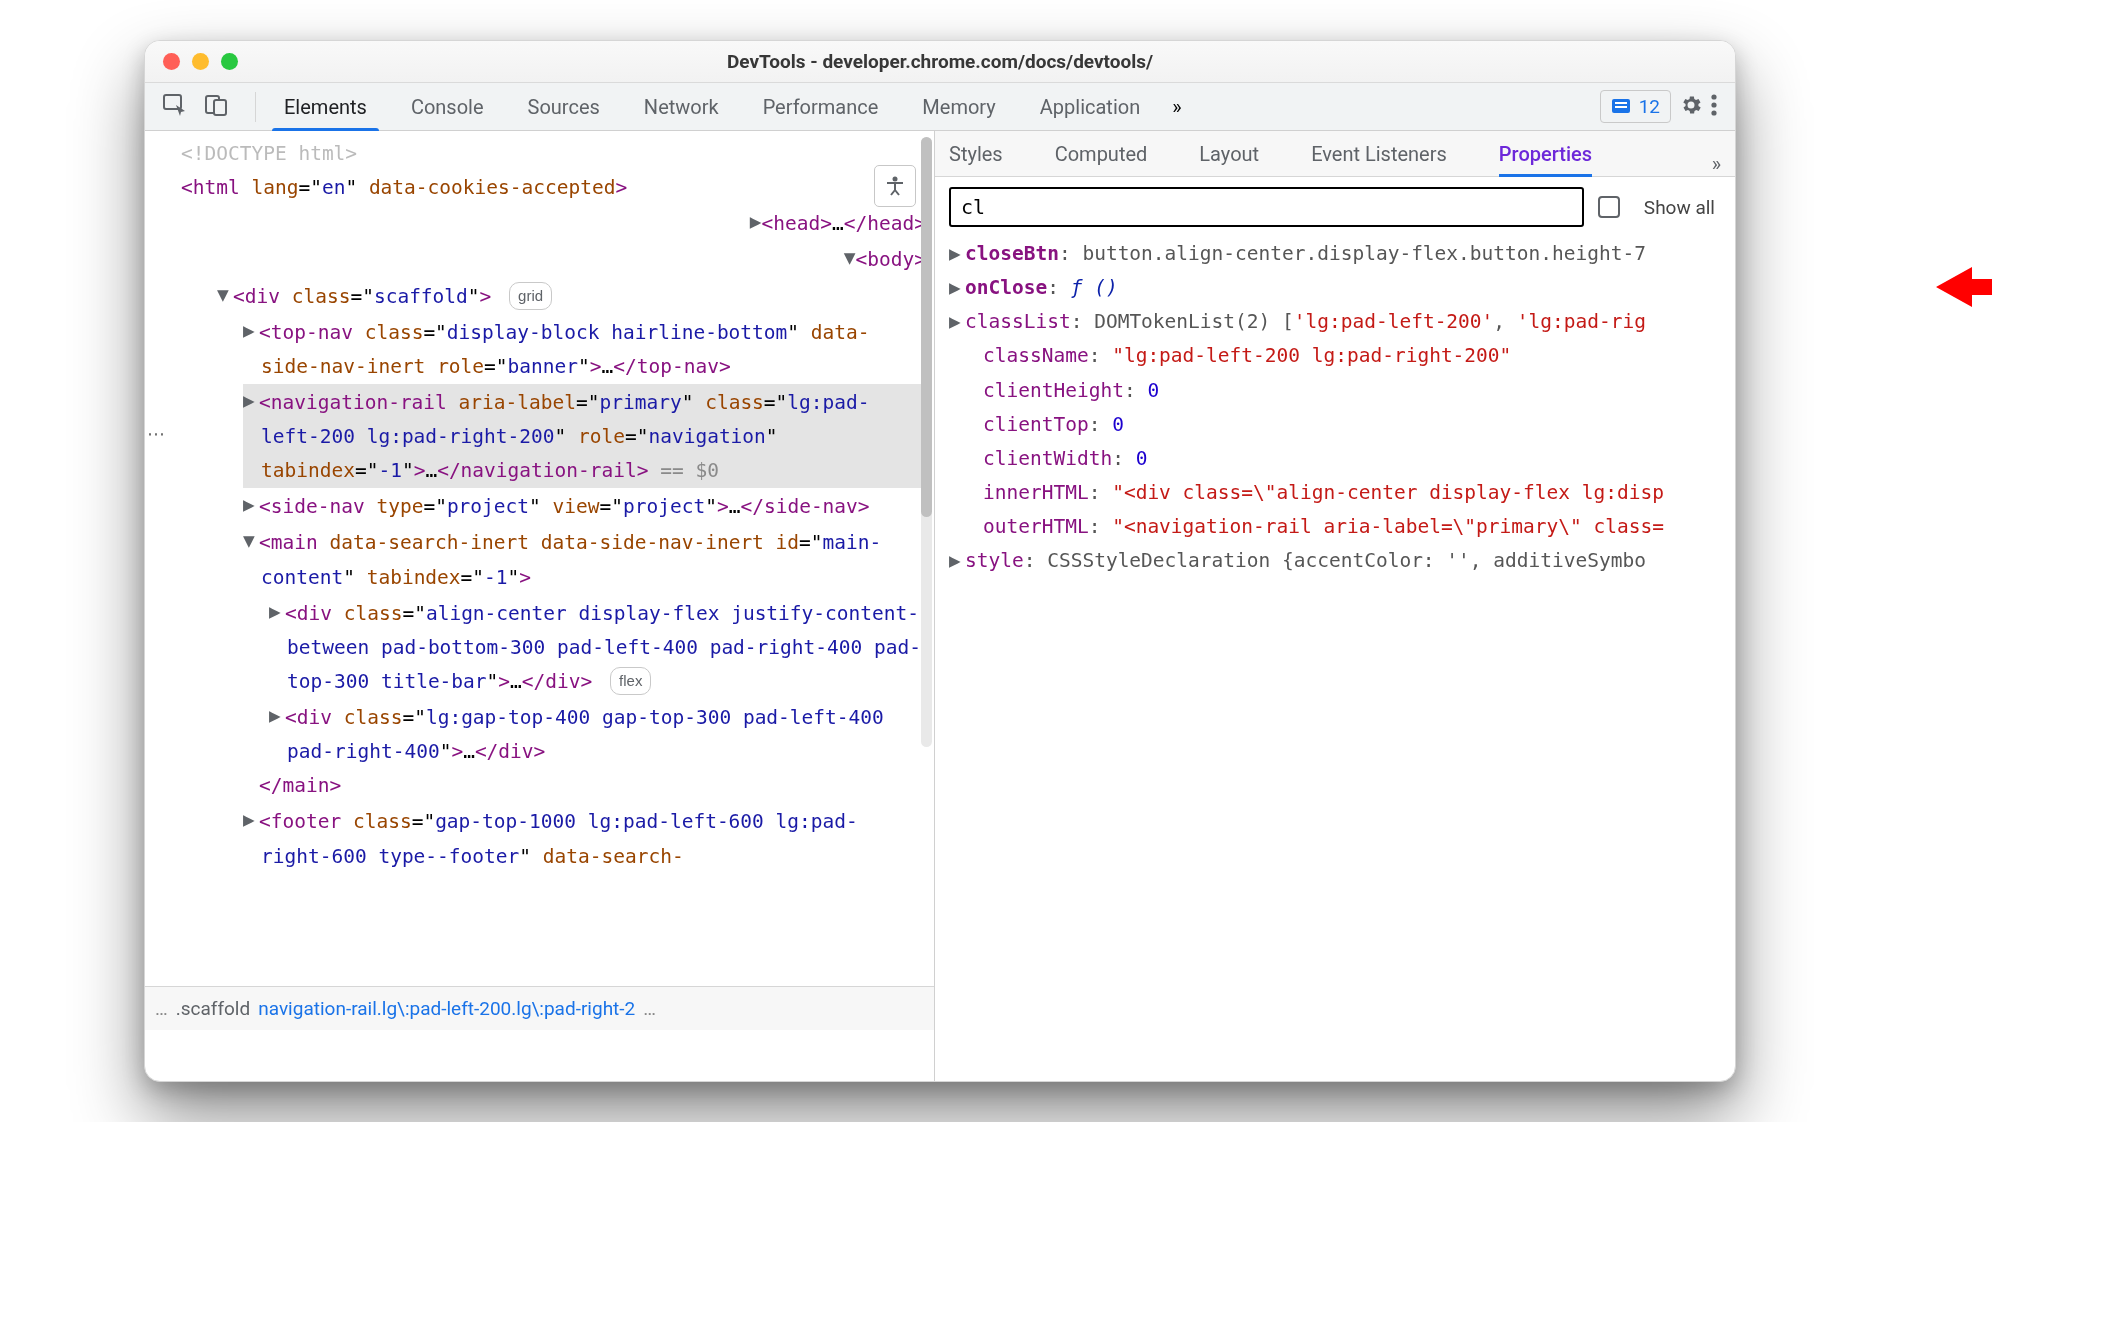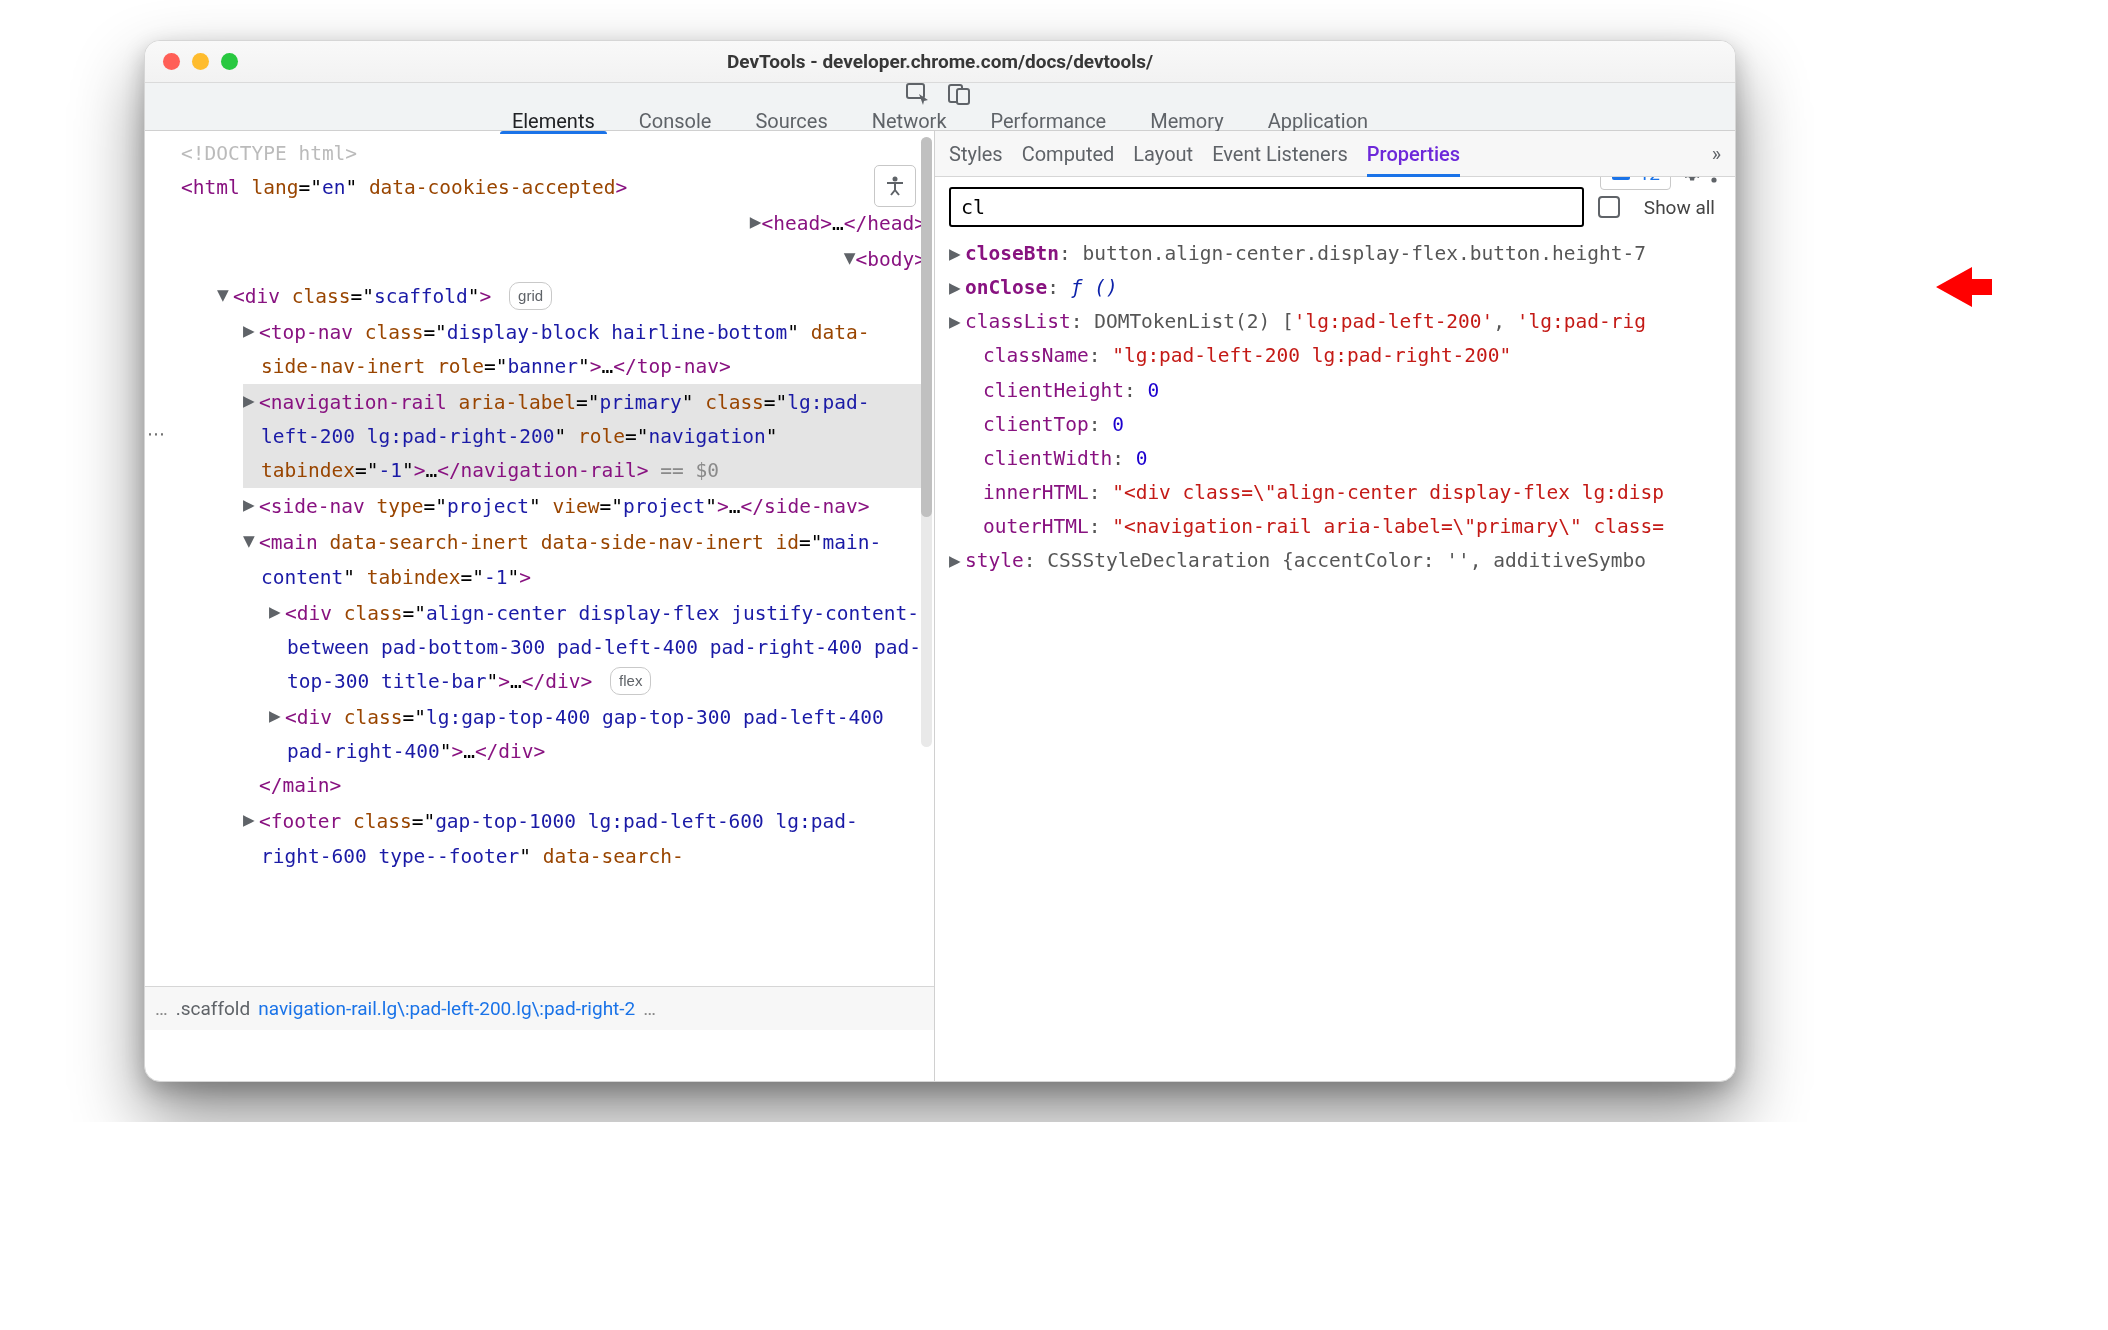--- a/index.html
+++ b/index.html
@@ -46,21 +46,20 @@
     font-size: 19px;
     pointer-events: none;
   }
   
   .tabstrip {
     height: 48px;
     background: #f1f3f4;
     border-bottom: 1px solid #d0d0d0;
     display: flex;
     align-items: center;
-    flex-direction: column;
   }
   .ts-left { display: flex; align-items: center; gap: 18px; margin: 0 22px 0 18px; color: #5f6368; }
   .ts-sep { width: 1px; height: 30px; background: #d6d6d6; margin: 0 6px; }
   .ts-tabs { display: flex; align-items: flex-end; height: 100%; }
   .ts-tab {
     padding: 0 22px;
     height: 100%;
     display: flex; align-items: center;
     color: #5f6368;
     font-size: 20px;
@@ -143,24 +142,24 @@
     padding: 0 10px; gap:8px;
   }
   .c-active { color:#1a73e8; }
   
   .panel-right {
     flex:1; display:flex; flex-direction:column;
     position:relative;
   }
   .subtabs {
     height: 46px;
-    display:flex; align-items:center; padding:0 14px;
+    display:flex; align-items:flex-end; padding:0 14px;
     border-bottom:1px solid #d6d6d6;
     background:#f7f7f7;
-    gap: 19px;
+    gap: 52px;
     font-size: 20px;
     color:#5f6368;
   }
   .subtab { cursor:pointer; position:relative; height:100%; display:flex; align-items:center; }
   .subtab.active { color:#6d28d9; font-weight:500; }
   .subtab.active::after {
     content:""; position:absolute; left:0; right:0; bottom:-1px; height:3px; background:#1a73e8;
   }
   .subtabs .chev { margin-left:auto; }
   .filterbar {

